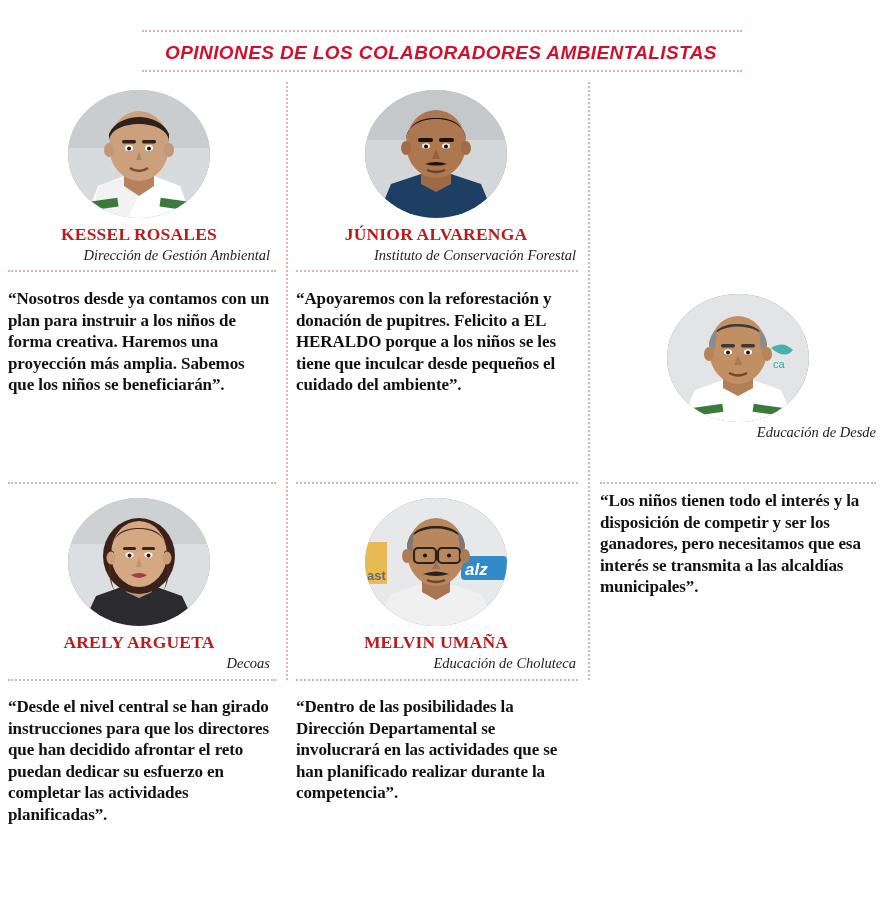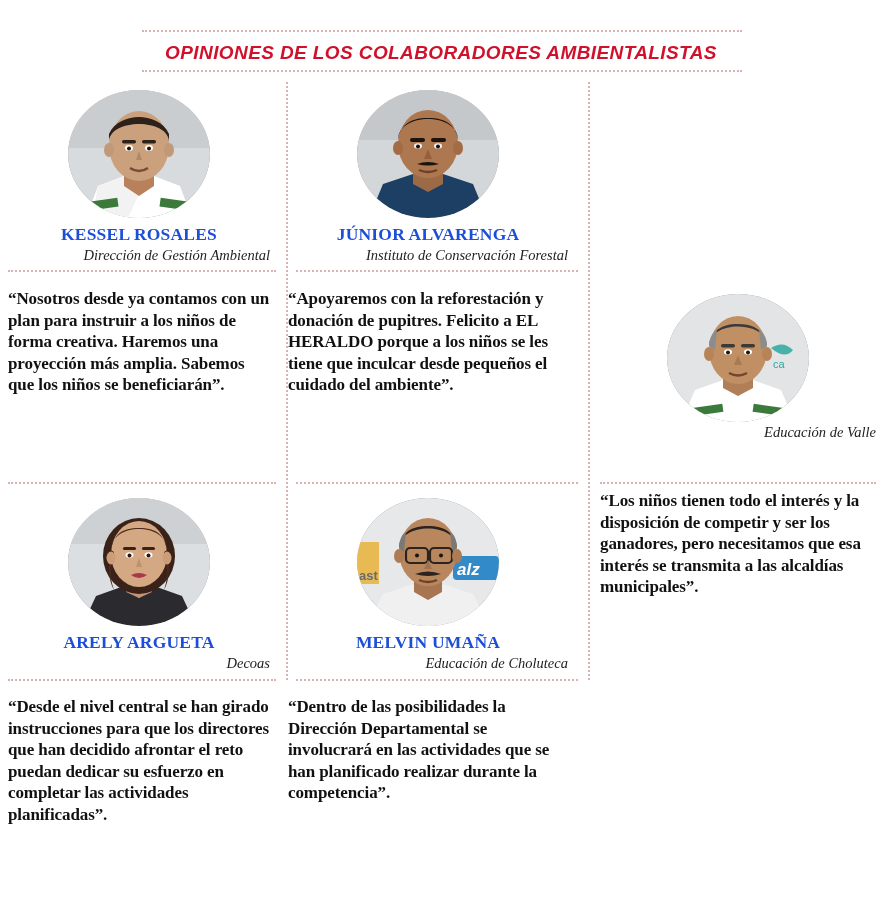--- a/index.html
+++ b/index.html
@@ -67,21 +67,21 @@
   }
   .photo svg {
     display: block;
   }
   .name {
     text-align: center;
     font-family: "Liberation Serif", serif;
     font-weight: bold;
     font-size: 17.5px;
     letter-spacing: 0.2px;
-    color: #1d4ed8;
+    color: #b91c1c;
     margin-top: 6px;
     white-space: nowrap;
   }
   .role {
     text-align: right;
     font-family: "Liberation Serif", serif;
     font-style: italic;
     font-size: 14.5px;
     color: #222;
     margin-top: 2px;
@@ -91,21 +91,21 @@
     font-family: "Liberation Serif", serif;
     font-weight: bold;
     font-size: 17px;
     line-height: 1.27;
     color: #111;
     letter-spacing: -0.1px;
   }
 
   
   .col1 { left: 8px;  width: 262px; }
-  .col2 { left: 288px; width: 280px; }
+  .col2 { left: 296px; width: 280px; }
   .col3 { left: 600px; width: 276px; }
 </style>
 </head>
 <body>
 
 <div class="page">
 
   <div class="dotted-h" style="top:6px; left:142px; width:600px;"></div>
   <div class="dotted-h" style="top:46px; left:142px; width:600px;"></div>
 
@@ -254,21 +254,21 @@
             <circle cx="61" cy="58.5" r="2" fill="#20160f"></circle>
             <circle cx="81" cy="58.5" r="2" fill="#20160f"></circle>
             <path d="M71 61 L67 71 L75 71 Z" fill="#aa7a52"></path>
             <path d="M62 79 Q71 84 80 79" stroke="#74462d" stroke-width="2.4" fill="none"></path>
             <ellipse cx="42" cy="60" rx="5" ry="7" fill="#b88457"></ellipse>
             <ellipse cx="100" cy="60" rx="5" ry="7" fill="#b88457"></ellipse>
           </g>
         </svg>
       </div>
     </div>
-    <div class="role">Educación de Valle</div>
+    <div class="role">Educación de Desde</div>
   </div>
   <div class="quote col3" style="position:absolute; top:466px; width:276px;">“Los niños tienen todo el interés y la disposición de competir y ser los ganadores, pero necesitamos que esa interés se transmita a las alcaldías municipales”.</div>
 
   <div class="person col1" style="top:474px;">
     <div class="photo-wrap" style="width:142px;">
       <div class="photo" style="width:142px;height:128px;">
         <svg width="142" height="128" viewBox="0 0 142 128">
           <defs>
               <clipPath id="c4">
                 <ellipse cx="71" cy="64" rx="71" ry="64"></ellipse>

